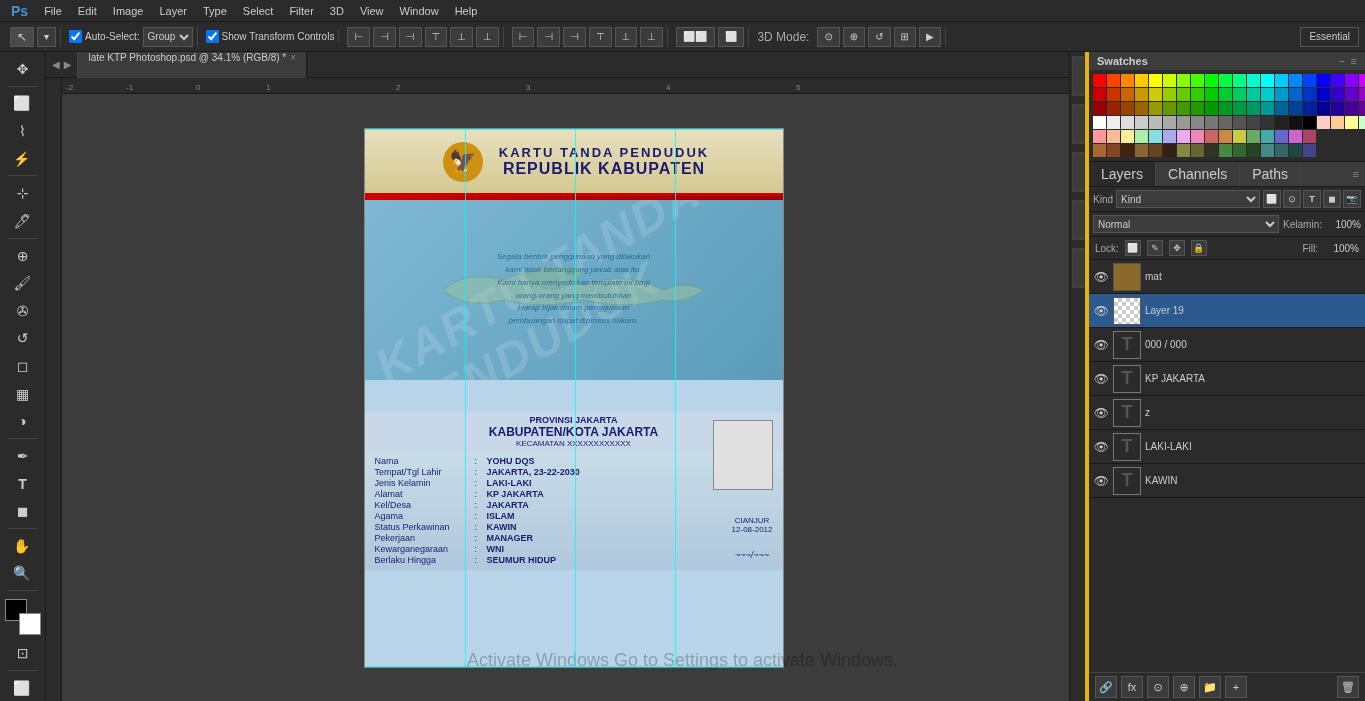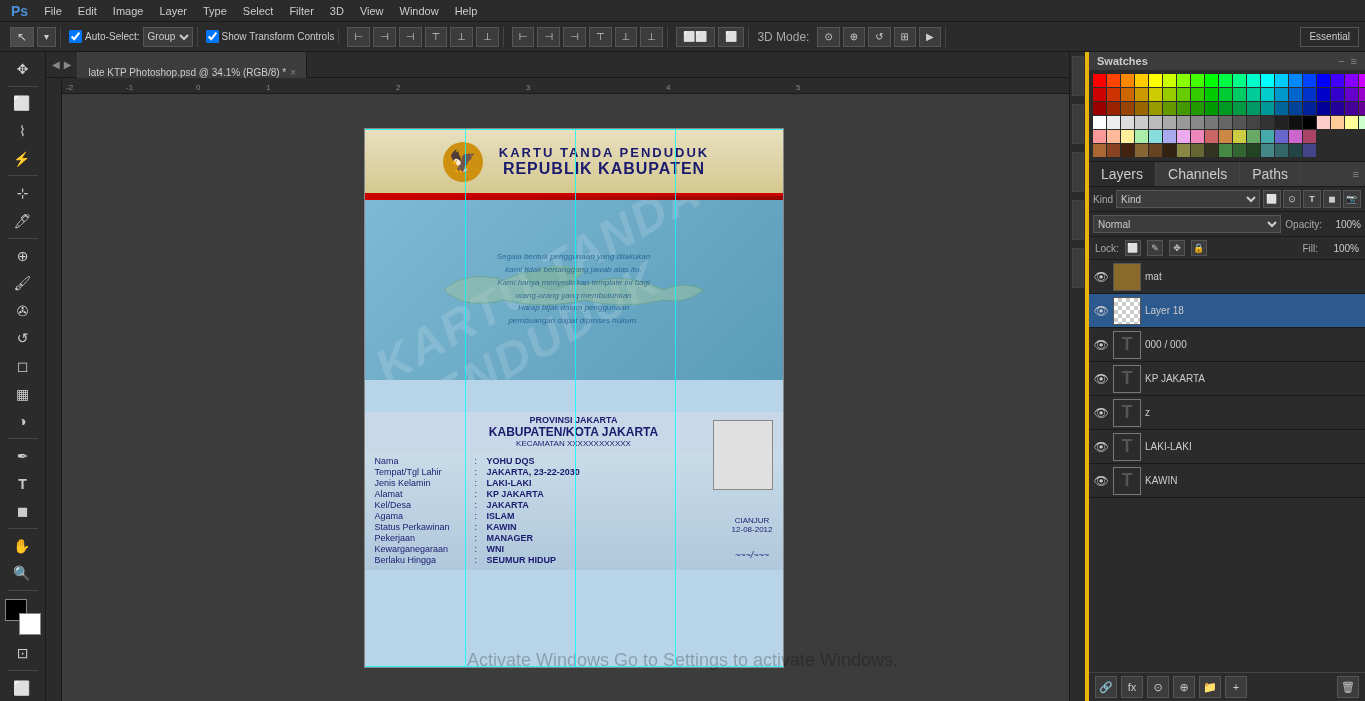--- a/index.html
+++ b/index.html
@@ -28,21 +28,21 @@
     .fg-color { width: 22px; height: 22px; background: #000; border: 1px solid #888; position: absolute; top: 0; left: 0; cursor: pointer; }
     .bg-color { width: 22px; height: 22px; background: #fff; border: 1px solid #888; position: absolute; bottom: 0; right: 0; cursor: pointer; }
 
     
     #canvas-area { position: absolute; left: 46px; top: 52px; right: 280px; bottom: 0; background: #3c3c3c; overflow: hidden; }
     
     
     #tab-bar { display: flex; align-items: center; background: #2b2b2b; height: 26px; padding: 0; border-bottom: 1px solid #1a1a1a; }
     .tab-arrows { display: flex; align-items: center; padding: 0 4px; border-right: 1px solid #444; height: 26px; }
     .tab-arrow { color: #888; font-size: 10px; cursor: pointer; padding: 0 2px; }
-    .tab-item { display: flex; align-items: flex-end; gap: 4px; padding: 0 10px; height: 26px; background: #3c3c3c; border-right: 1px solid #1a1a1a; font-size: 10px; color: #ccc; cursor: pointer; }
+    .tab-item { display: flex; align-items: flex-start; gap: 4px; padding: 0 10px; height: 26px; background: #3c3c3c; border-right: 1px solid #1a1a1a; font-size: 10px; color: #ccc; cursor: pointer; }
     .tab-item.active { background: #3c3c3c; }
     .tab-close { color: #888; font-size: 10px; cursor: pointer; }
 
     
     .ruler-h { position: absolute; left: 0; top: 26px; right: 0; height: 16px; background: #2b2b2b; border-bottom: 1px solid #1a1a1a; overflow: hidden; }
     .ruler-v { position: absolute; left: 0; top: 26px; bottom: 0; width: 16px; background: #2b2b2b; border-right: 1px solid #1a1a1a; overflow: hidden; }
     .ruler-canvas { position: absolute; left: 16px; top: 42px; right: 0; bottom: 0; background: #3c3c3c; display: flex; align-items: center; justify-content: center; }
     .ktp-doc { width: 420px; height: 540px; background: #b8d4e8; border: 1px solid #888; position: relative; overflow: hidden; }
     
     
@@ -549,21 +549,21 @@
         </div>
       </div>
 
       <div class="layers-blend">
         <select class="blend-select">
           <option>Normal</option>
           <option>Dissolve</option>
           <option>Multiply</option>
           <option>Screen</option>
         </select>
-        <span class="opacity-label">Opacity:</span>
+        <span class="opacity-label">Kelamin:</span>
         <span class="opacity-val">100%</span>
       </div>
 
       <div class="layers-lock">
         <span class="lock-label">Lock:</span>
         <div class="lock-icon">⬜</div>
         <div class="lock-icon">✎</div>
         <div class="lock-icon">✥</div>
         <div class="lock-icon">🔒</div>
         <span class="fill-label">Fill:</span>
@@ -573,21 +573,21 @@
       <div class="layers-list" id="layers-list">
 
       <div class="layer-item">
   <div class="layer-vis">👁</div>
   <div class="layer-thumb" style="background:#8a6a2a;"></div>
   <span class="layer-name">mat</span>
 </div>
           <div class="layer-item selected">
   <div class="layer-vis">👁</div>
   <div class="layer-thumb" style="background: repeating-conic-gradient(#ccc 0% 25%, #fff 0% 50%) 0 0 / 8px 8px;"></div>
-  <span class="layer-name">Layer 18</span>
+  <span class="layer-name">Layer 19</span>
 </div>
           <div class="layer-item">
     <div class="layer-vis">👁</div>
     <div class="layer-thumb text" style="background:transparent; border:1px solid #777; display:flex; align-items:center; justify-content:center; font-size:18px; font-weight:bold; color:#555;">T</div>
     <span class="layer-name">000 / 000</span>
   </div>
           <div class="layer-item">
     <div class="layer-vis">👁</div>
     <div class="layer-thumb text" style="background:transparent; border:1px solid #777; display:flex; align-items:center; justify-content:center; font-size:18px; font-weight:bold; color:#555;">T</div>
     <span class="layer-name">KP JAKARTA</span>

